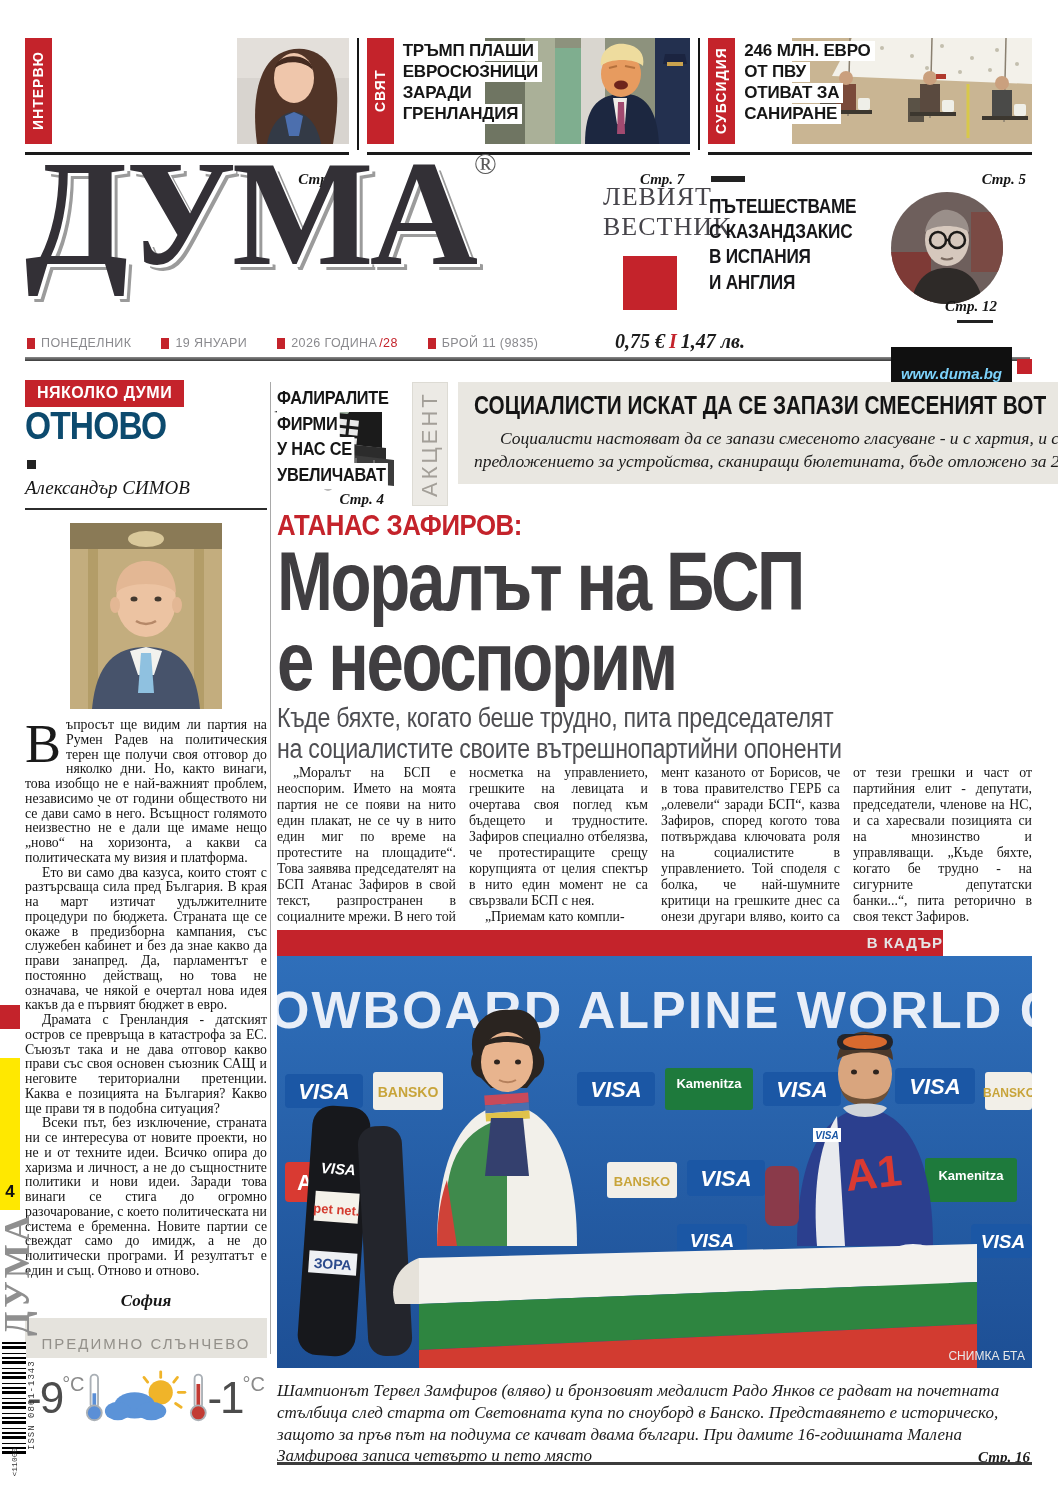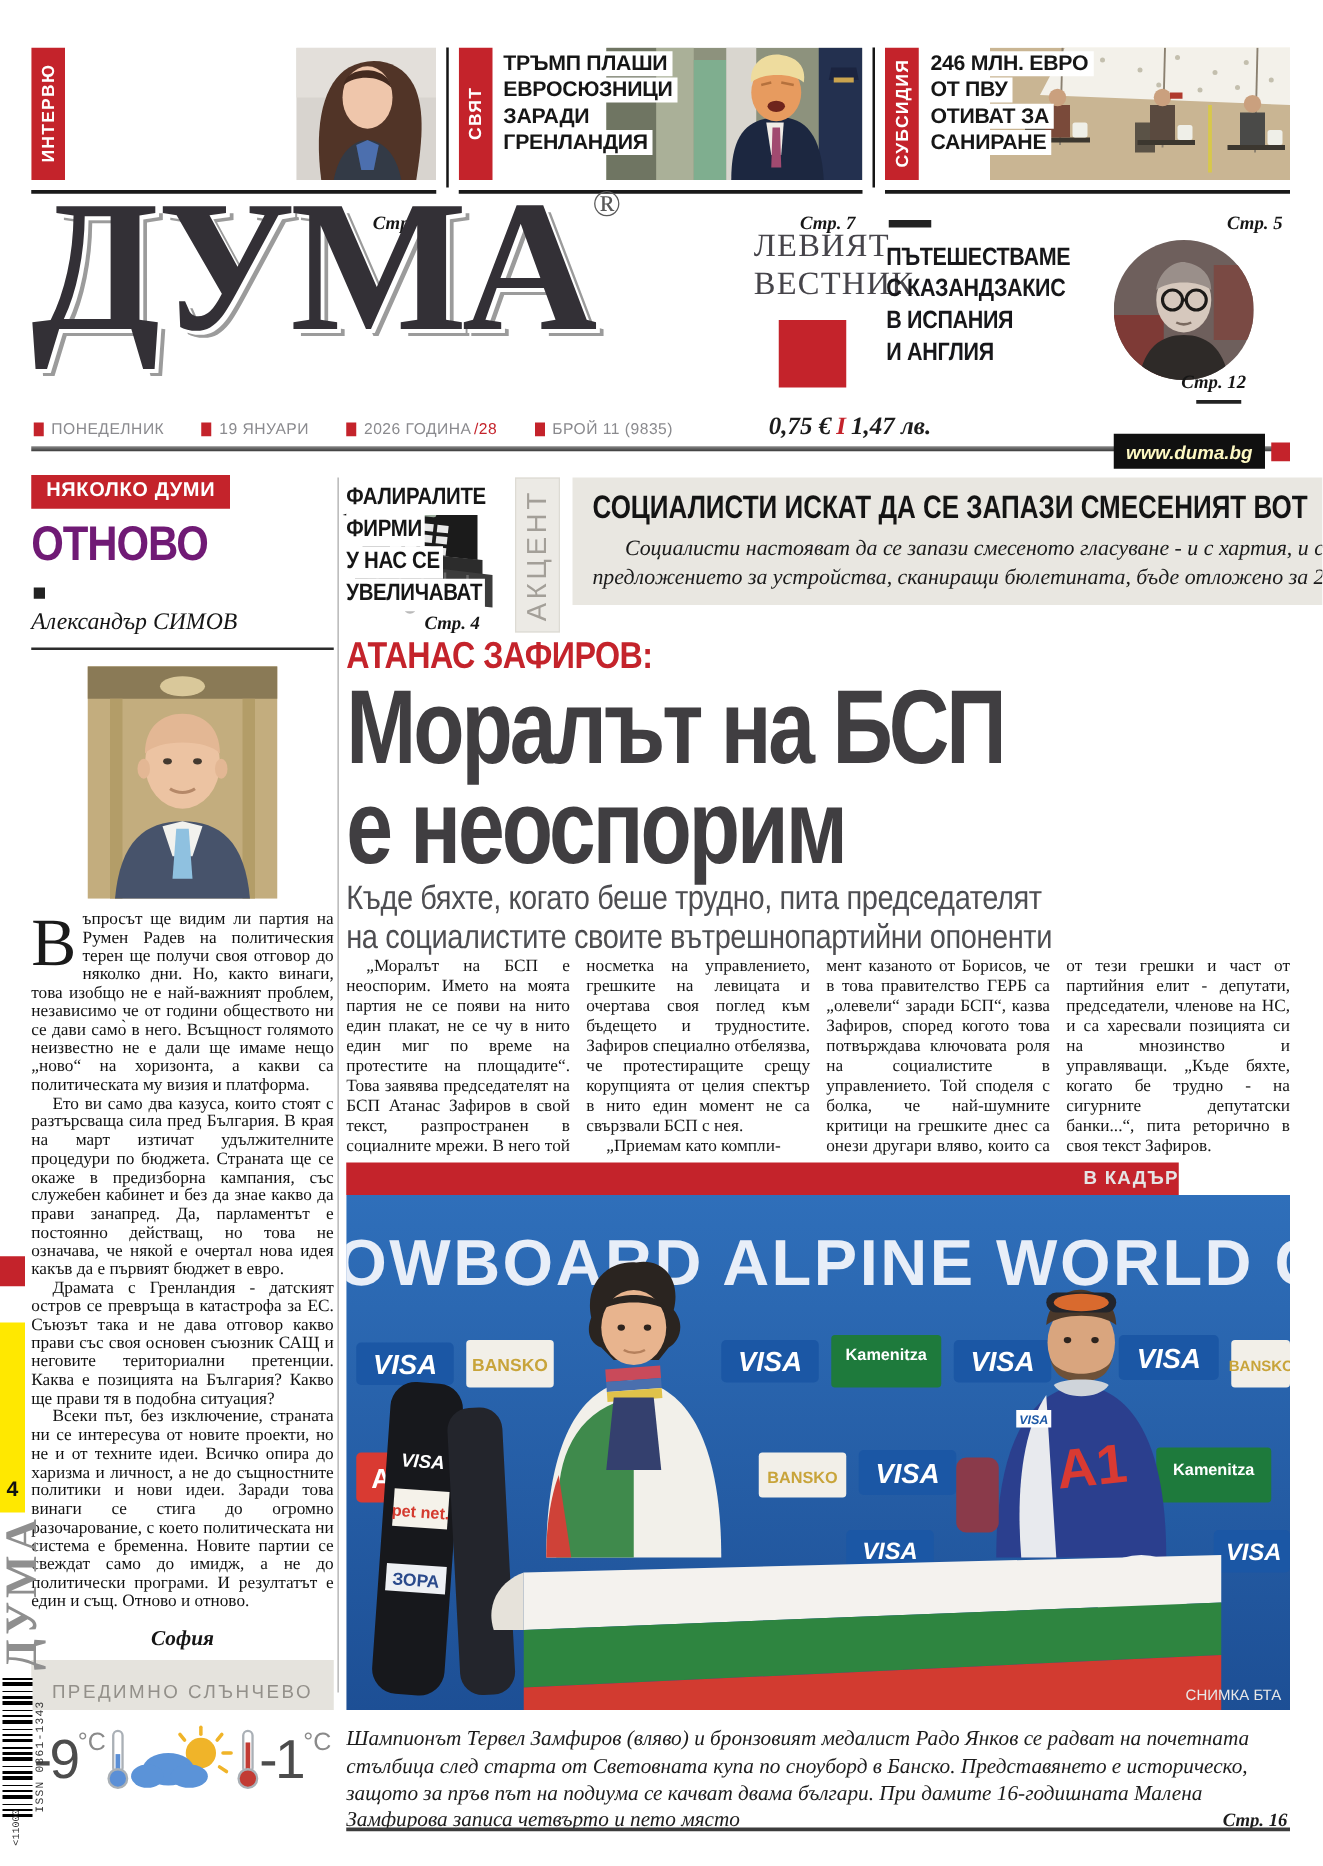--- a/index.html
+++ b/index.html
@@ -44,29 +44,29 @@
 
   
   .dateline{position:absolute;left:27px;top:336px;display:flex;gap:30px;align-items:center;}
   .dl-item{font:400 12.5px "Liberation Sans",sans-serif;color:#8a8a8e;letter-spacing:.4px;display:flex;align-items:center;gap:6px;}
   .dl-sq{width:8px;height:11px;background:var(--red);display:inline-block;}
   .dl-red{color:var(--red);}
   .price{position:absolute;left:615px;top:330px;font:700 italic 20px "Liberation Serif",serif;color:#1c1c1c;}
   .price .sep{color:var(--red);padding:0 4px;}
   .mainrule{position:absolute;left:25px;right:28px;top:357px;height:4px;background:linear-gradient(#8a8a8a,#3a3a3a);}
   .site{position:absolute;right:26px;top:347px;display:flex;align-items:center;gap:5px;}
-  .site-box{background:#101010;color:#fef9c3;font:700 italic 15px "Liberation Sans",sans-serif;padding:7px 10px 4px;}
+  .site-box{background:#101010;color:#7dd3fc;font:700 italic 15px "Liberation Sans",sans-serif;padding:18px 10px 4px;}
   .site-sq{width:15px;height:15px;background:var(--red);}
 
   
   .leftcol{position:absolute;left:25px;top:380px;width:242px;}
   .vline{position:absolute;left:270px;top:382px;width:1px;height:972px;background:#a9a9a9;}
   .kicker{display:inline-block;background:var(--red);color:#fff;font:800 16px "Liberation Sans",sans-serif;
           padding:4px 12px 5px;letter-spacing:.5px;}
-  .op-title{margin-top:10px;font:800 39px/0.95 "Liberation Sans",sans-serif;color:#701a75;letter-spacing:-1px;}
+  .op-title{font:800 39px/0.95 "Liberation Sans",sans-serif;color:#0c4a6e;letter-spacing:-1px;}
   .op-sq{width:9px;height:9px;background:#222;margin:16px 0 8px 2px;}
   .op-author{font:italic 400 19px "Liberation Serif",serif;}
   .op-rule{height:2px;background:#2c2c2c;margin-top:9px;}
   .op-photo{margin:13px auto 9px;width:152px;height:186px;display:block;}
   .op-body{font:13.8px/1.07 "Liberation Serif",serif;text-align:justify;color:#121212;}
   .op-body p{margin:0;text-indent:17px;}
   .op-body p.first{text-indent:0;}
   .dropcap{float:left;font:400 54px/0.82 "Liberation Serif",serif;padding:4px 5px 0 0;color:#1a1a1a;}
   .wx-city{text-align:center;font:700 italic 17px "Liberation Serif",serif;margin-top:12px;}
   .wx-bar{margin-top:7px;background:#e5e3dd;color:#93908a;text-align:center;

